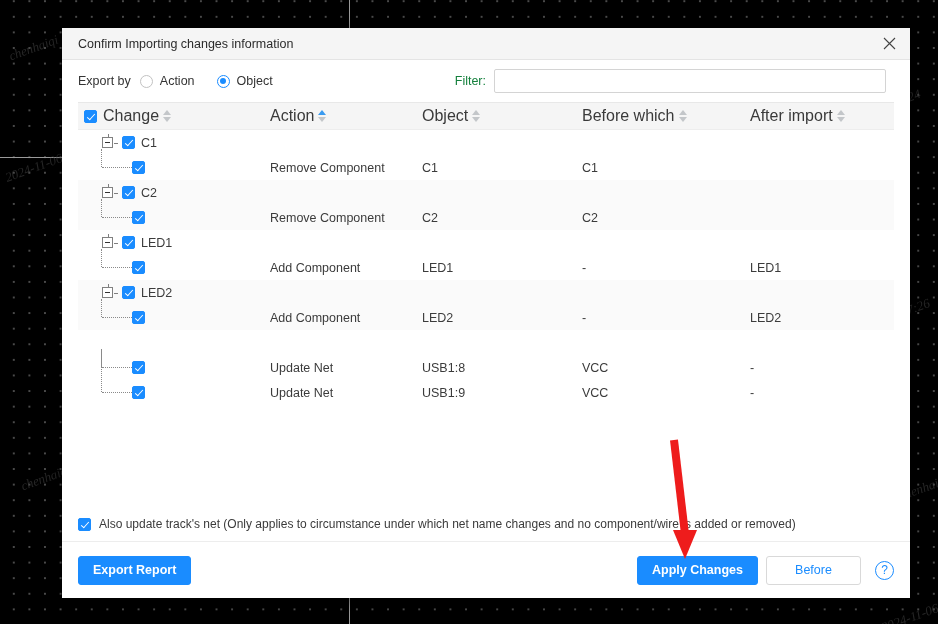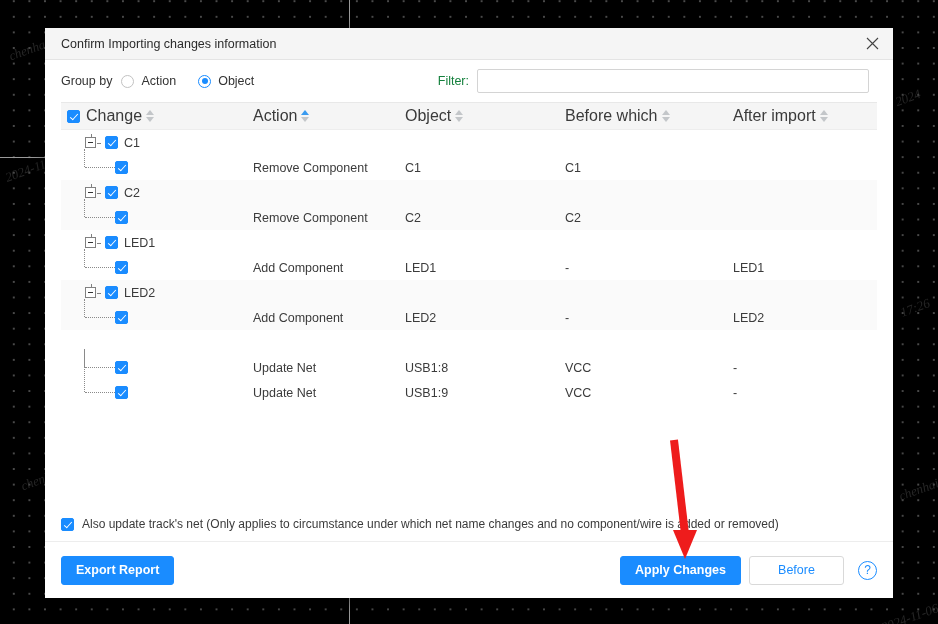--- a/index.html
+++ b/index.html
@@ -42,21 +42,21 @@
     transform: rotate(-20deg);
     white-space: nowrap;
     pointer-events: none;
     user-select: none;
   }
   .wm.dark { color: rgba(70,70,70,0.55); }
 
   
   #dialog {
     position: absolute;
-    left: 45px; top: 28px;
+    left: 62px; top: 28px;
     width: 848px; height: 570px;
     background: #ffffff;
     box-shadow: 0 3px 14px rgba(0,0,0,0.45);
     display: flex;
     flex-direction: column;
   }
   #dialog-titlebar {
     height: 31px;
     background: #f5f5f5;
     border-bottom: 1px solid #e4e4e4;
@@ -385,21 +385,21 @@
   <div id="dialog-titlebar">
     <div id="dialog-title">Confirm Importing changes information</div>
     <div id="close-btn">
       <svg width="13" height="13" viewBox="0 0 13 13" aria-hidden="true">
         <path d="M1 1 L12 12 M12 1 L1 12" stroke="#444" stroke-width="1.1" fill="none"></path>
       </svg>
     </div>
   </div>
 
   <div id="toolbar">
-    <span id="groupby-label">Group by</span>
+    <span id="groupby-label">Export by</span>
 
     <div class="radio-opt">
       <span class="radio-dot"></span>
       <span class="radio-text">Action</span>
     </div>
 
     <div class="radio-opt selected">
       <span class="radio-dot"></span>
       <span class="radio-text">Object</span>
     </div>

